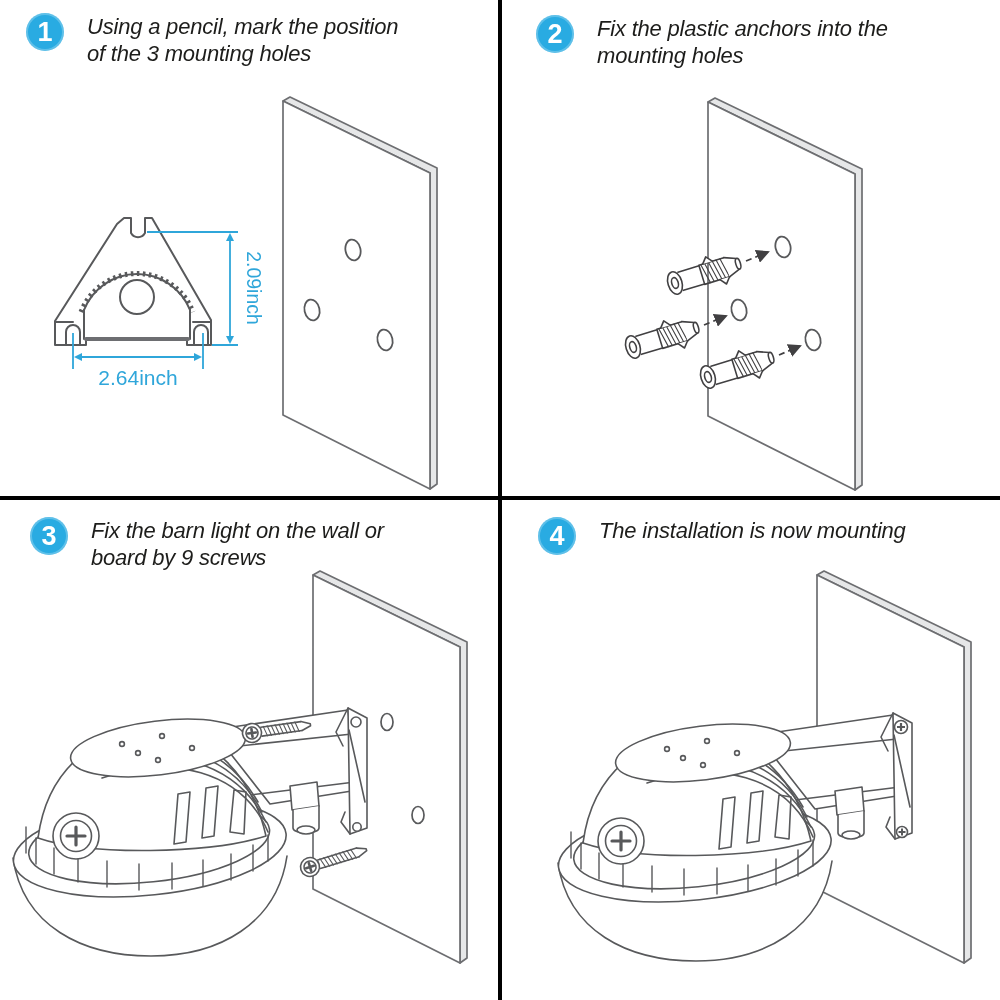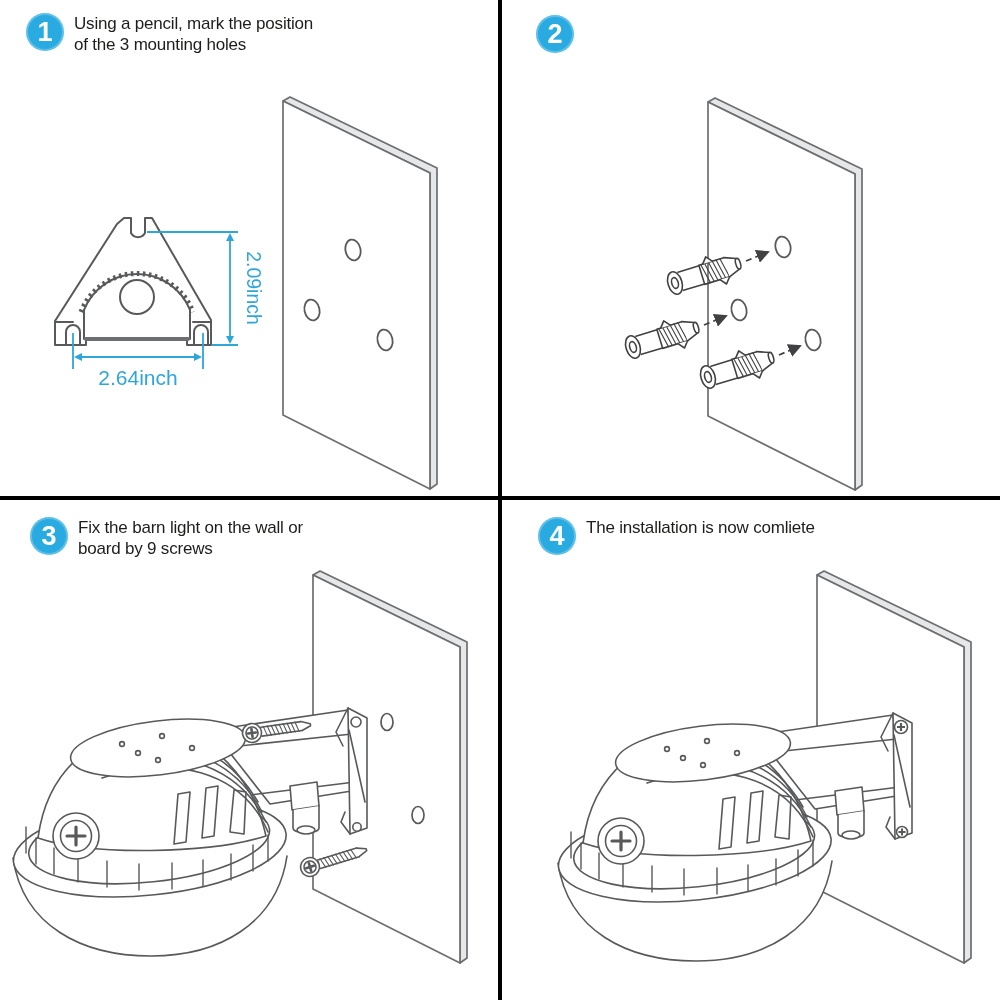--- a/index.html
+++ b/index.html
@@ -6,22 +6,22 @@
   .canvas{position:relative;width:1000px;height:1000px;background:#fff;overflow:hidden;
           font-family:"Liberation Sans",sans-serif;}
   .quad{position:absolute;width:500px;height:500px;}
   #q1{left:0;top:0}#q2{left:500px;top:0}#q3{left:0;top:500px}#q4{left:500px;top:500px}
   .draw{position:absolute;left:0;top:0;width:500px;height:500px;}
   .step-header{position:absolute;display:flex;align-items:flex-start;gap:10px;z-index:3;}
   .hp1{left:26px;top:13px}.hp2{left:36px;top:15px}.hp3{left:30px;top:17px}.hp4{left:38px;top:17px}
   .badge{flex:0 0 38px;width:38px;height:38px;border-radius:50%;background:#29ABE2;color:#fff;
          display:flex;align-items:center;justify-content:center;font-size:27px;font-weight:700;
          box-shadow:inset 0 0 0 2px rgba(255,255,255,.25);}
-  .step-text{margin:1px 0 0 0;font-size:17px;line-height:1.21;color:#1d1d1b;
-             white-space:pre-line;letter-spacing:-0.2px;font-weight:500;}
+  .step-text{margin:1px 0 0 13px;font-size:22px;line-height:1.21;color:#1d1d1b;
+             white-space:pre-line;letter-spacing:-0.2px;font-weight:500;font-style:italic;}
   .div-v{position:absolute;left:498px;top:0;width:4px;height:1000px;background:#000;z-index:5;}
   .div-h{position:absolute;left:0;top:496px;width:1000px;height:4px;background:#000;z-index:5;}
   svg text.dim{fill:#2FA6DA;font-family:"Liberation Sans",sans-serif;}
 </style>
 </head>
 <body>
 
 <div class="canvas">
 
   <svg width="0" height="0" style="position:absolute" aria-hidden="true">
@@ -147,20 +147,22 @@
         <text class="dim" x="138" y="385" text-anchor="middle" font-size="21" stroke="none">2.64inch</text>
       </g>
     </svg>
   </section>
 
   <section class="quad" id="q2">
     <div class="step-header hp2">
       <span class="badge">
           <span>2</span>
         </span>
+      <p class="step-text">Fix the plastic anchors into the
+mounting holes</p>
     </div>
     <svg class="draw" viewBox="0 0 500 500">
       <use href="#wallpanel" transform="translate(-75,1)"></use>
       <use href="#hole" transform="translate(283,247) rotate(-12)"></use>
       <use href="#hole" transform="translate(239,310) rotate(-12)"></use>
       <use href="#hole" transform="translate(313,340) rotate(-12)"></use>
 
       <g stroke="#414042" stroke-width="1.8" stroke-dasharray="6 4" fill="none">
         <path d="M246,261 L268,252" marker-end="url(#mArr)"></path>
         <path d="M204,325 L226,316" marker-end="url(#mArr)"></path>
@@ -188,21 +190,21 @@
       <use href="#screw" transform="translate(252,233) rotate(-8)"></use>
       <use href="#screw" transform="translate(310,367) rotate(-17)"></use>
     </svg>
   </section>
 
   <section class="quad" id="q4">
     <div class="step-header hp4">
       <span class="badge">
           <span>4</span>
         </span>
-      <p class="step-text">The installation is now comliete</p>
+      <p class="step-text">The installation is now mounting</p>
     </div>
     <svg class="draw" viewBox="0 0 500 500">
       <use href="#wallpanel" transform="translate(34,-26)"></use>
       <use href="#barnlight" transform="translate(195,355)"></use>
       <g stroke="#58595B" fill="#fff" stroke-width="1.6">
         <circle cx="401" cy="227" r="6.5"></circle>
         <path d="M397,227 H405 M401,223 V231" stroke-width="2.2" fill="none"></path>
         <circle cx="402" cy="332" r="5.5"></circle>
         <path d="M398.5,332 H405.5 M402,328.5 V335.5" stroke-width="2" fill="none"></path>
       </g>

